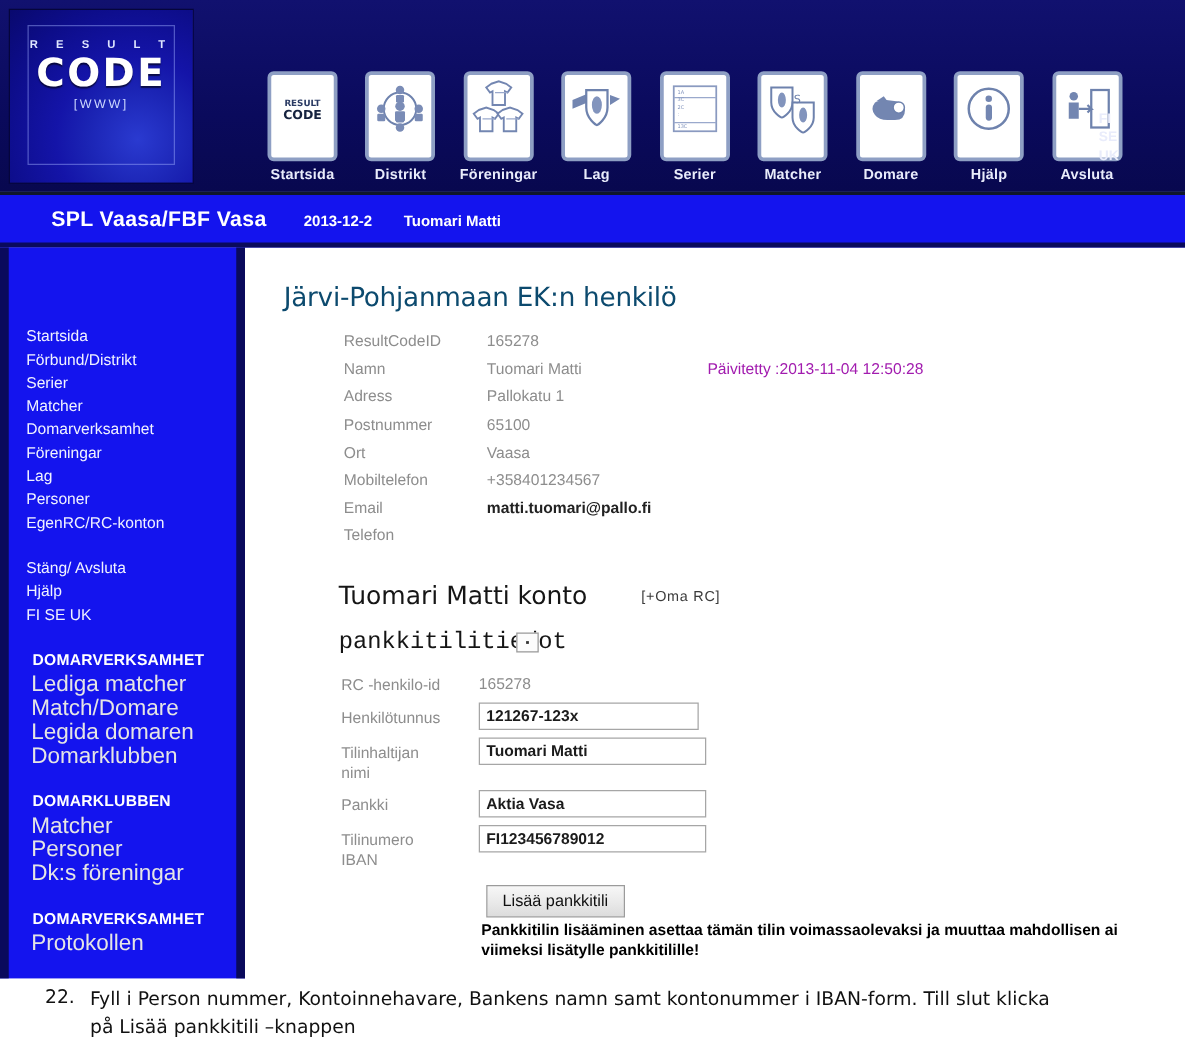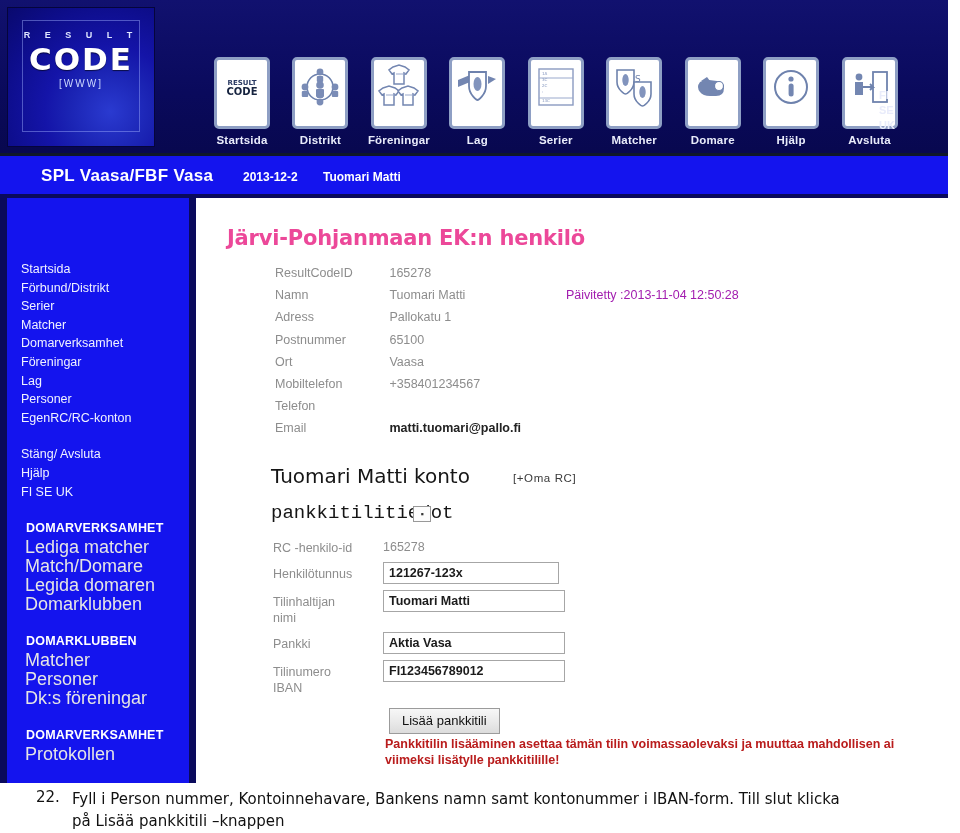--- a/index.html
+++ b/index.html
@@ -120,21 +120,21 @@
   .side-indent{padding-left:5px;}
 
   
   .content{
     position:absolute;left:203px;top:200px;width:745px;height:583px;
     background:#ffffff;
     overflow:hidden;
   }
   .page-title{
     position:absolute;left:24px;top:26px;
-    font-size:21px;font-weight:bold;color:#ec4899;
+    font-size:21px;font-weight:normal;color:#0c4a6e;
     font-family:"DejaVu Sans","Liberation Sans",sans-serif;
     letter-spacing:-.2px;
   }
   .info-table{
     position:absolute;left:72px;top:66px;
   }
   .info-row{height:22.2px;white-space:nowrap;}
   .info-label{
     display:inline-block;width:110px;color:#8d8d8d;font-size:12.5px;
     vertical-align:top;
@@ -200,21 +200,21 @@
     position:absolute;left:186px;top:508px;
     border:1px solid #9b9b9b;
     background:linear-gradient(180deg,#f7f7f7 0%,#e9e9e9 55%,#dcdcdc 100%);
     font-size:13px;color:#101010;
     padding:4px 12px 5px;
     font-family:"Liberation Sans",sans-serif;
     cursor:pointer;
   }
   .warn{
     position:absolute;left:182px;top:536px;width:570px;
-    color:#b91c1c;font-size:12.5px;font-weight:bold;line-height:16px;
+    color:#000000;font-size:12.5px;font-weight:bold;line-height:16px;
   }
 
   
   .caption{
     position:absolute;left:0;top:783px;width:960px;height:50px;
     background:#ffffff;
   }
   .caption-num{
     position:absolute;left:36px;top:5px;
     font-size:15px;color:#111111;font-weight:normal;
@@ -456,26 +456,26 @@
       </div>
       <div class="info-row">
         <span class="info-label">Ort</span>
         <span class="info-value">Vaasa</span>
       </div>
       <div class="info-row">
         <span class="info-label">Mobiltelefon</span>
         <span class="info-value">+358401234567</span>
       </div>
       <div class="info-row">
+        <span class="info-label">Email</span>
+        <span class="info-value strong">matti.tuomari@pallo.fi</span>
+      </div>
+      <div class="info-row">
         <span class="info-label">Telefon</span>
         <span class="info-value"></span>
-      </div>
-      <div class="info-row">
-        <span class="info-label">Email</span>
-        <span class="info-value strong">matti.tuomari@pallo.fi</span>
       </div>
     </div>
 
     <div class="account-title">Tuomari Matti konto</div>
     <div class="oma-rc">[+Oma RC]</div>
     <div class="bank-title">pankkitilitiedot</div>
     <div class="mini-btn">▪</div>
 
     <div class="form">
 

